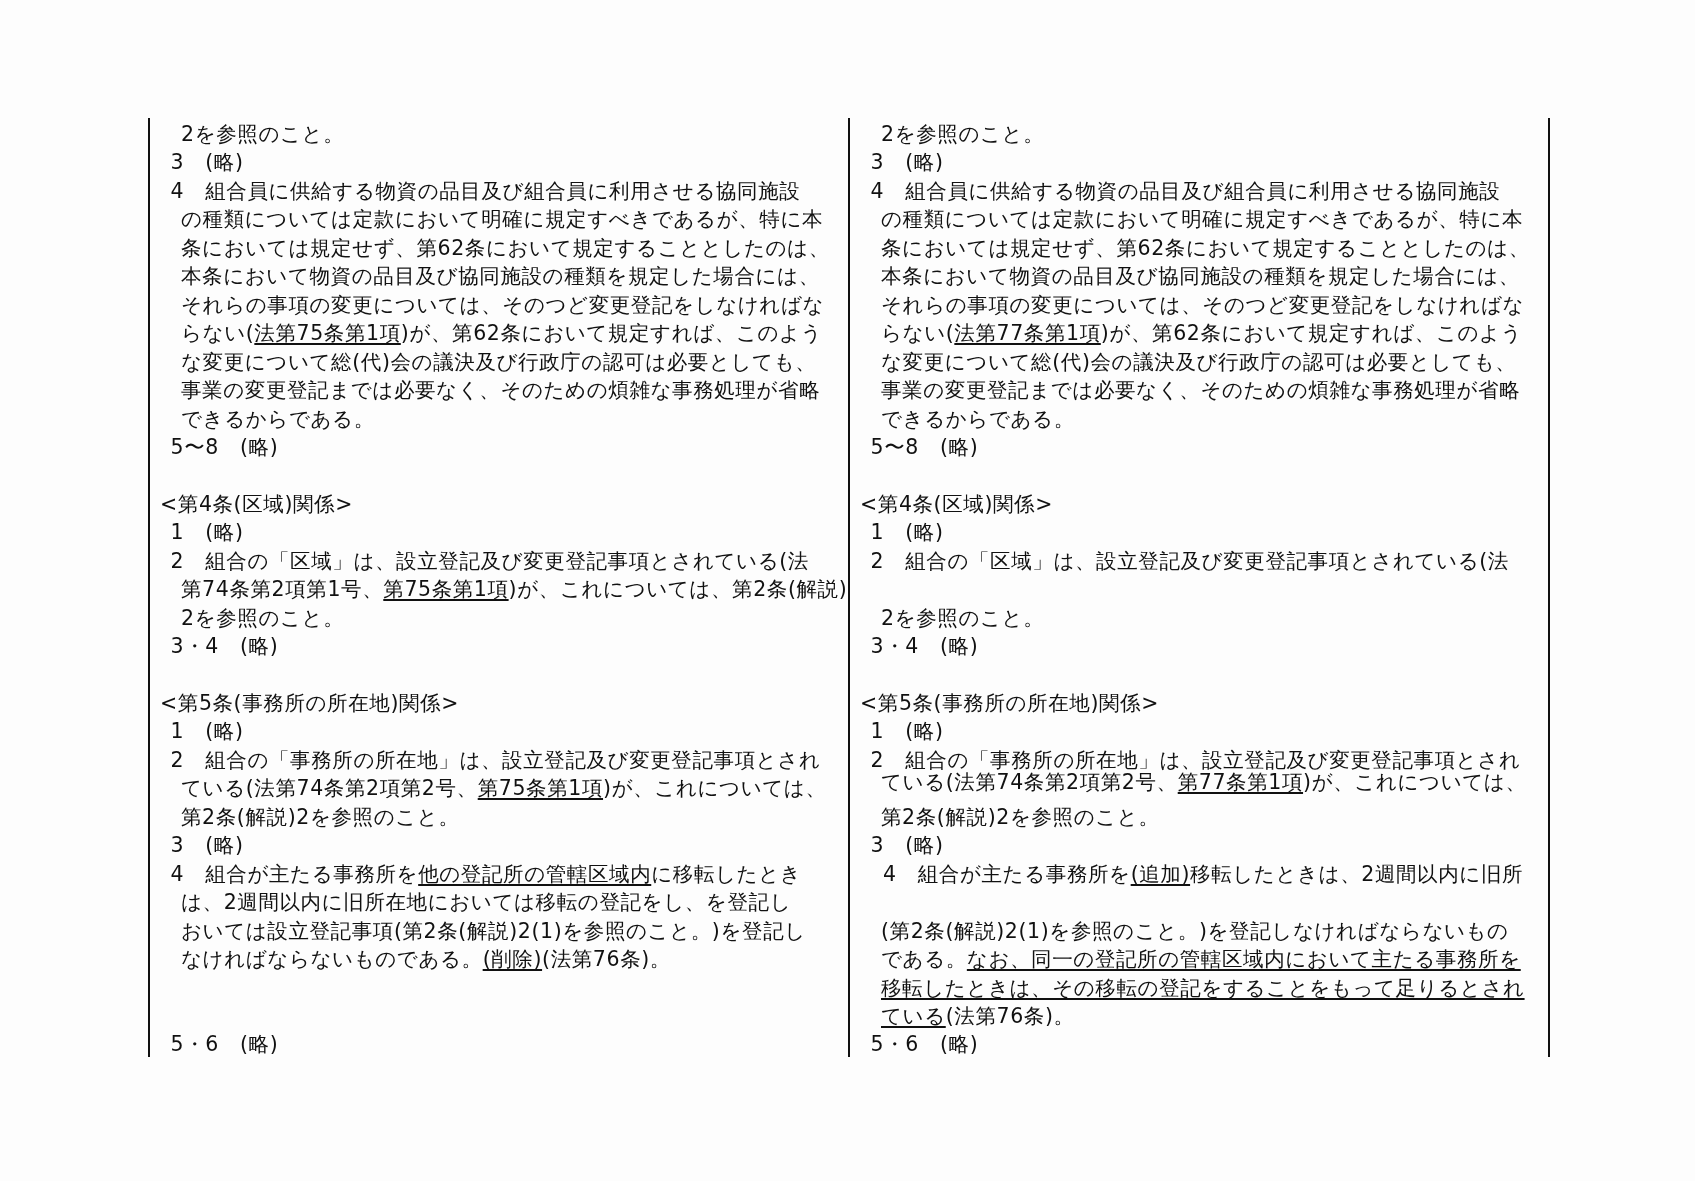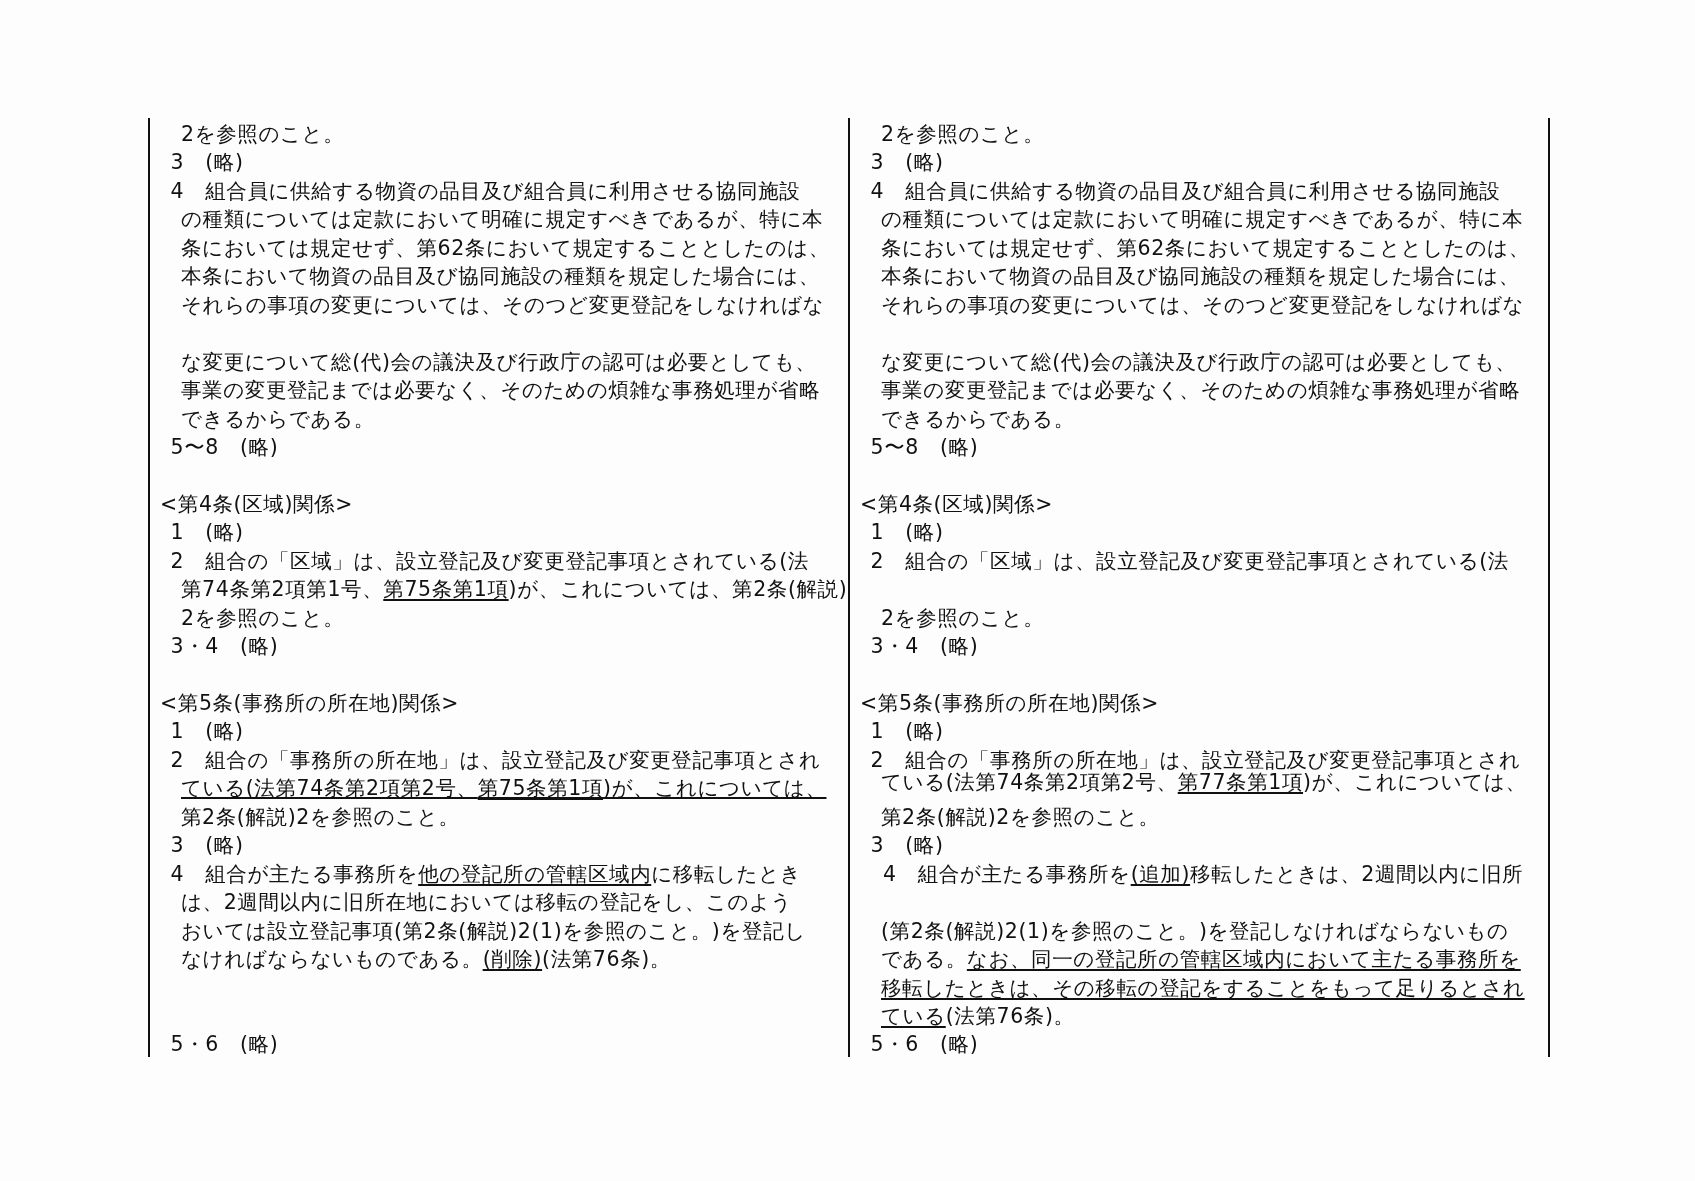--- a/index.html
+++ b/index.html
@@ -21,50 +21,52 @@
   <div class="vline" style="left:1548px"></div>
 
   <div class="col" id="col-0" style="left:160px; width:686px;">
       <div class="line" style="top: 2px; left: 21px;"><span>2を参照のこと。</span></div>
       <div class="line" style="top: 30.45px; left: 10.5px;"><span>3　(略)</span></div>
       <div class="line" style="top: 58.9px; left: 10.5px;"><span>4　組合員に供給する物資の品目及び組合員に利用させる協同施設</span></div>
       <div class="line" style="top: 87.35px; left: 21px;"><span>の種類については定款において明確に規定すべきであるが、特に本</span></div>
       <div class="line" style="top: 115.8px; left: 21px;"><span>条においては規定せず、第62条において規定することとしたのは、</span></div>
       <div class="line" style="top: 144.25px; left: 21px;"><span>本条において物資の品目及び協同施設の種類を規定した場合には、</span></div>
       <div class="line" style="top: 172.7px; left: 21px;"><span>それらの事項の変更については、そのつど変更登記をしなければな</span></div>
+      <div class="line" style="top: 201.15px; left: 21px;"><span>らない(</span><span class="u">法第75条第1項</span><span>)が、第62条において規定すれば、このよう</span></div>
       <div class="line" style="top: 229.6px; left: 21px;"><span>な変更について総(代)会の議決及び行政庁の認可は必要としても、</span></div>
       <div class="line" style="top: 258.05px; left: 21px;"><span>事業の変更登記までは必要なく、そのための煩雑な事務処理が省略</span></div>
       <div class="line" style="top: 286.5px; left: 21px;"><span>できるからである。</span></div>
       <div class="line" style="top: 314.95px; left: 10.5px;"><span>5〜8　(略)</span></div>
       <div class="line" style="top: 371.85px; left: 0px;"><span>&lt;第4条(区域)関係&gt;</span></div>
       <div class="line" style="top: 400.3px; left: 10.5px;"><span>1　(略)</span></div>
       <div class="line" style="top: 428.75px; left: 10.5px;"><span>2　組合の「区域」は、設立登記及び変更登記事項とされている(法</span></div>
       <div class="line" style="top: 457.2px; left: 21px;"><span>第74条第2項第1号、</span><span class="u">第75条第1項</span><span>)が、これについては、第2条(解説)</span></div>
       <div class="line" style="top: 485.65px; left: 21px;"><span>2を参照のこと。</span></div>
       <div class="line" style="top: 514.1px; left: 10.5px;"><span>3・4　(略)</span></div>
       <div class="line" style="top: 571px; left: 0px;"><span>&lt;第5条(事務所の所在地)関係&gt;</span></div>
       <div class="line" style="top: 599.45px; left: 10.5px;"><span>1　(略)</span></div>
       <div class="line" style="top: 627.9px; left: 10.5px;"><span>2　組合の「事務所の所在地」は、設立登記及び変更登記事項とされ</span></div>
-      <div class="line" style="top: 656.35px; left: 21px; text-decoration: underline;"><span>ている(法第74条第2項第2号、</span><span class="u">第75条第1項</span><span>)が、これについては、</span></div>
+      <div class="line" style="top: 656.35px; left: 21px;"><span>ている(法第74条第2項第2号、</span><span class="u">第75条第1項</span><span>)が、これについては、</span></div>
       <div class="line" style="top: 684.8px; left: 21px;"><span>第2条(解説)2を参照のこと。</span></div>
       <div class="line" style="top: 713.25px; left: 10.5px;"><span>3　(略)</span></div>
       <div class="line" style="top: 741.7px; left: 10.5px;"><span>4　組合が主たる事務所を</span><span class="u">他の登記所の管轄区域内</span><span>に移転したとき</span></div>
-      <div class="line" style="top: 770.15px; left: 21px;"><span>は、2週間以内に旧所在地においては移転の登記をし、このよう</span></div>
+      <div class="line" style="top: 770.15px; left: 21px;"><span>は、2週間以内に旧所在地においては移転の登記をし、を登記し</span></div>
       <div class="line" style="top: 798.6px; left: 21px;"><span>おいては設立登記事項(第2条(解説)2(1)を参照のこと。)を登記し</span></div>
       <div class="line" style="top: 827.05px; left: 21px;"><span>なければならないものである。</span><span class="u">(削除)</span><span>(法第76条)。</span></div>
       <div class="line" style="top: 912.4px; left: 10.5px;"><span>5・6　(略)</span></div>
     </div>
   <div class="col" id="col-1" style="left:860px; width:686px;">
       <div class="line" style="top: 2px; left: 21px;"><span>2を参照のこと。</span></div>
       <div class="line" style="top: 30.45px; left: 10.5px;"><span>3　(略)</span></div>
       <div class="line" style="top: 58.9px; left: 10.5px;"><span>4　組合員に供給する物資の品目及び組合員に利用させる協同施設</span></div>
       <div class="line" style="top: 87.35px; left: 21px;"><span>の種類については定款において明確に規定すべきであるが、特に本</span></div>
       <div class="line" style="top: 115.8px; left: 21px;"><span>条においては規定せず、第62条において規定することとしたのは、</span></div>
       <div class="line" style="top: 144.25px; left: 21px;"><span>本条において物資の品目及び協同施設の種類を規定した場合には、</span></div>
       <div class="line" style="top: 172.7px; left: 21px;"><span>それらの事項の変更については、そのつど変更登記をしなければな</span></div>
+      <div class="line" style="top: 201.15px; left: 21px;"><span>らない(</span><span class="u">法第77条第1項</span><span>)が、第62条において規定すれば、このよう</span></div>
       <div class="line" style="top: 229.6px; left: 21px;"><span>な変更について総(代)会の議決及び行政庁の認可は必要としても、</span></div>
       <div class="line" style="top: 258.05px; left: 21px;"><span>事業の変更登記までは必要なく、そのための煩雑な事務処理が省略</span></div>
       <div class="line" style="top: 286.5px; left: 21px;"><span>できるからである。</span></div>
       <div class="line" style="top: 314.95px; left: 10.5px;"><span>5〜8　(略)</span></div>
       <div class="line" style="top: 371.85px; left: 0px;"><span>&lt;第4条(区域)関係&gt;</span></div>
       <div class="line" style="top: 400.3px; left: 10.5px;"><span>1　(略)</span></div>
       <div class="line" style="top: 428.75px; left: 10.5px;"><span>2　組合の「区域」は、設立登記及び変更登記事項とされている(法</span></div>
       <div class="line" style="top: 485.65px; left: 21px;"><span>2を参照のこと。</span></div>
       <div class="line" style="top: 514.1px; left: 10.5px;"><span>3・4　(略)</span></div>
       <div class="line" style="top: 571px; left: 0px;"><span>&lt;第5条(事務所の所在地)関係&gt;</span></div>

